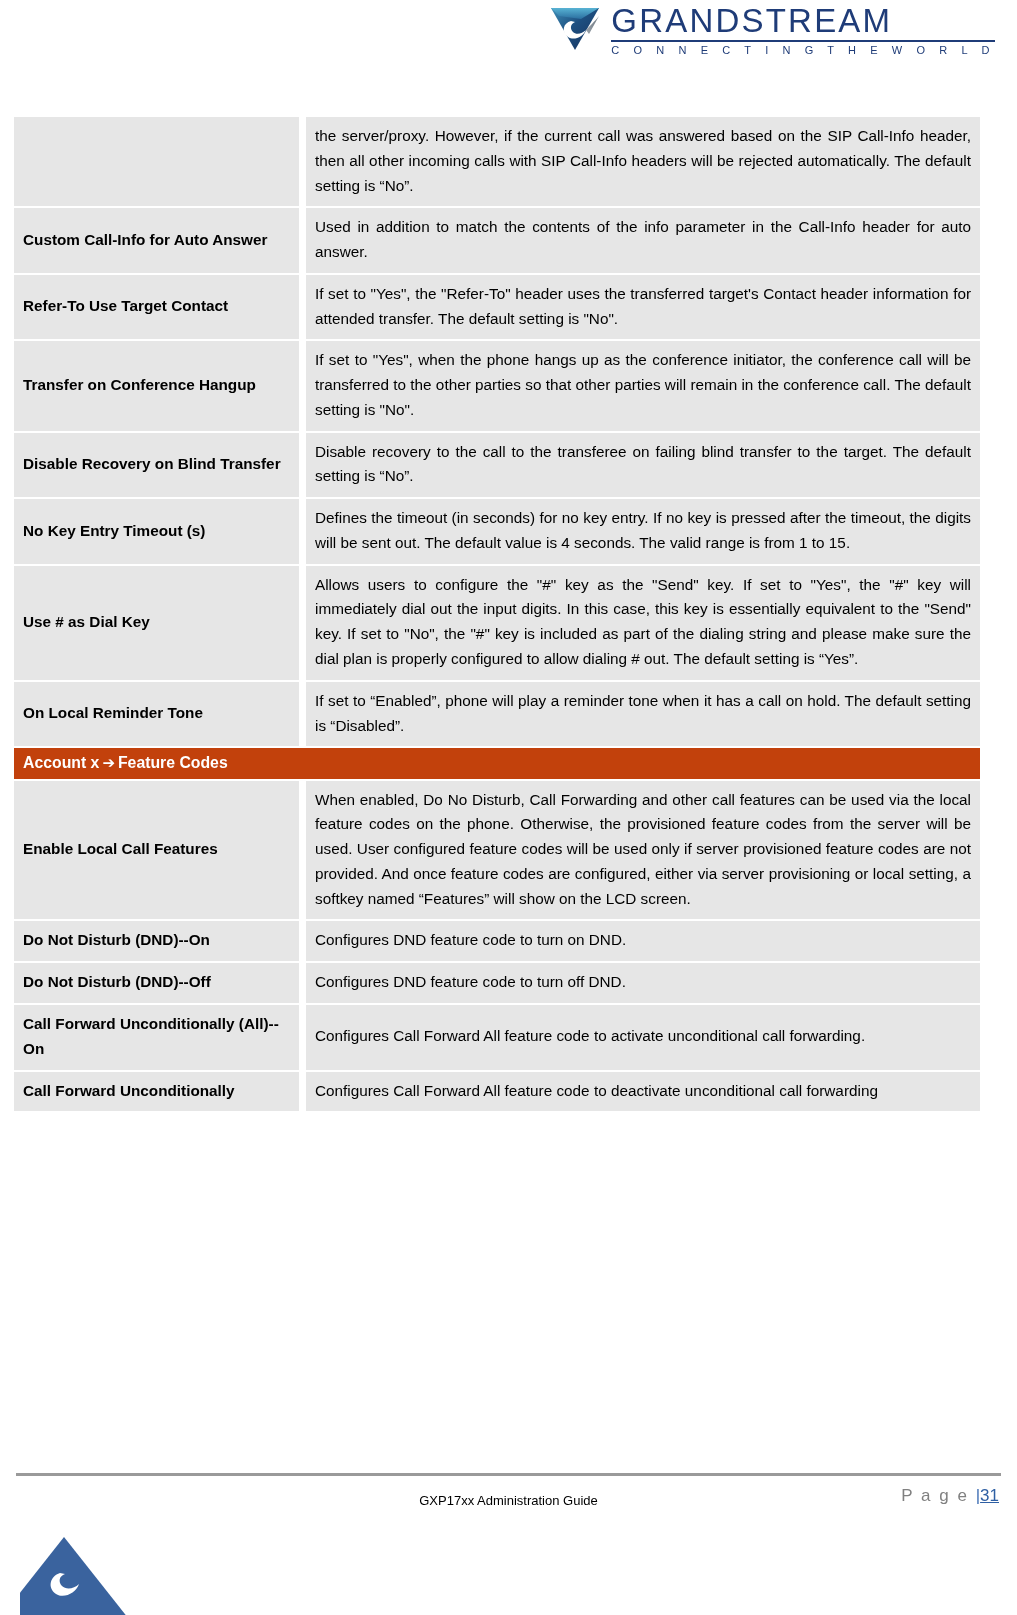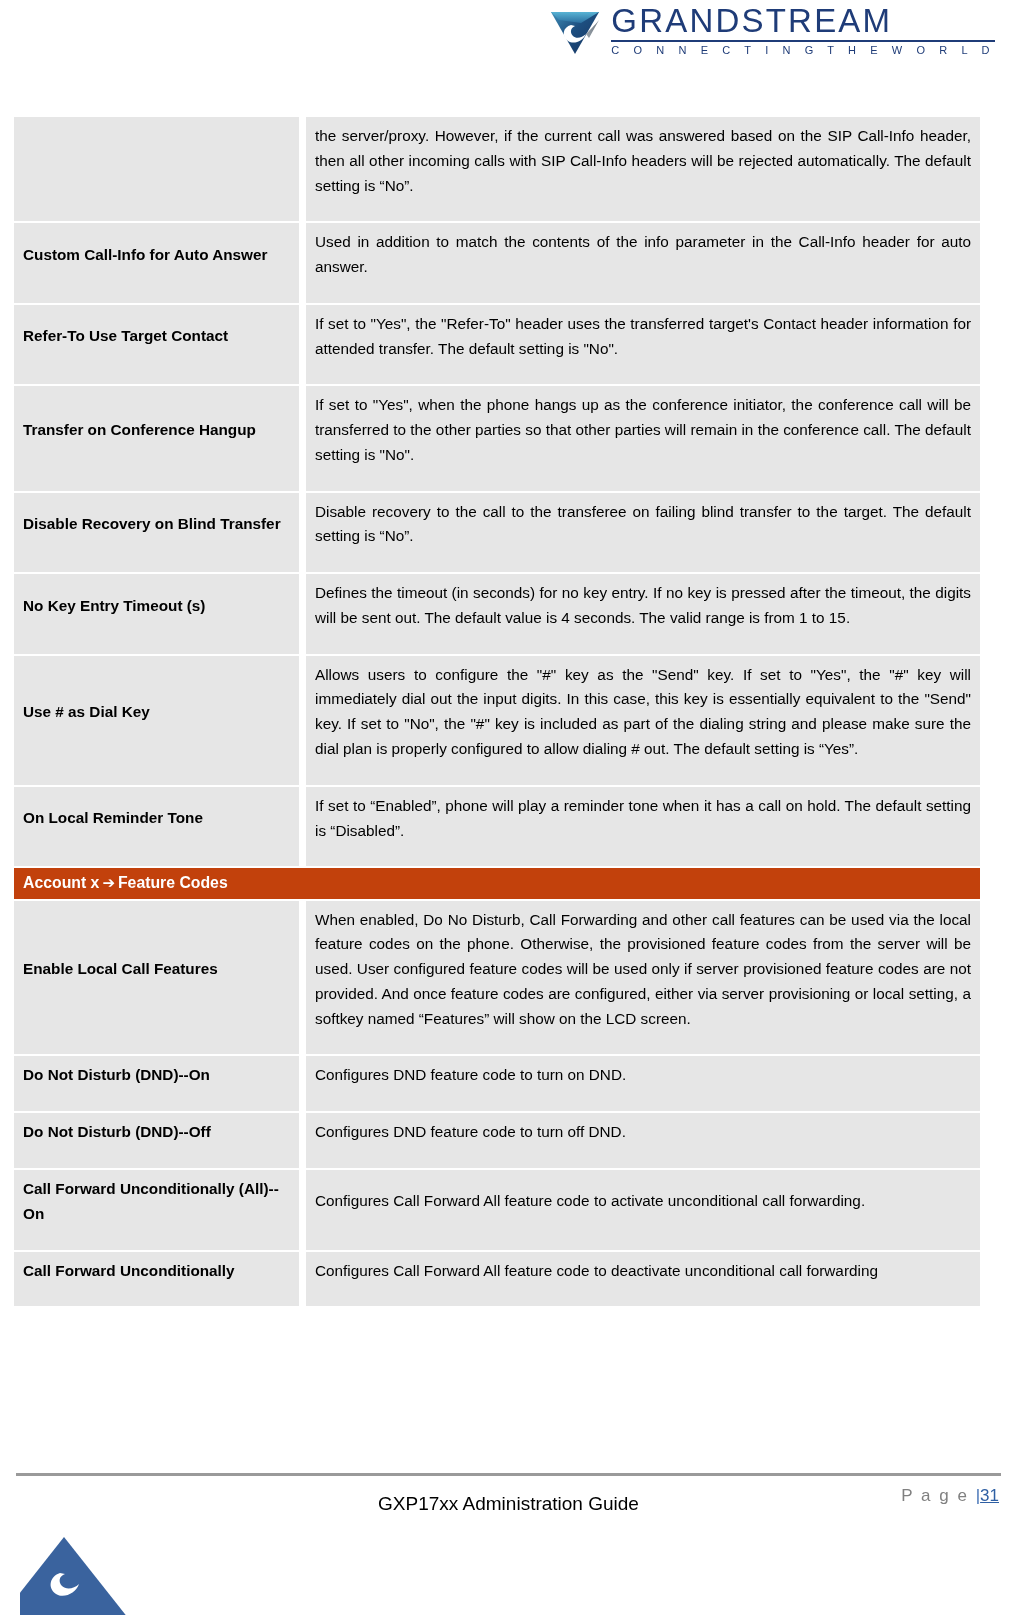--- a/index.html
+++ b/index.html
@@ -21,21 +21,21 @@
     position: absolute;
     top: 0; left: 0;
     width: 1017px;
     height: 75px;
   }
   .logo-wrap {
     position: absolute;
     right: 22px;
     top: 4px;
     display: flex;
-    align-items: flex-end;
+    align-items: flex-start;
   }
   .logo-mark {
     width: 58px;
     height: 48px;
     margin-right: 8px;
     flex: 0 0 auto;
   }
   .logo-text { display: flex; flex-direction: column; }
   .logo-word {
     font-size: 33px;
@@ -65,21 +65,21 @@
     left: 14px;
     top: 115px;
     width: 966px;
     border-collapse: separate;
     border-spacing: 0 2px;
     table-layout: fixed;
   }
   .doc-table td {
     background: #e6e6e6;
     vertical-align: middle;
-    padding: 7px 9px 23px 9px;
+    padding: 7px 9px 8px 9px;
     font-size: 15.3px;
     line-height: 1.62;
   }
   .col-label {
     width: 292px;
     font-weight: bold;
   }
   .col-desc {
     text-align: justify;
     text-justify: inter-word;
@@ -118,21 +118,21 @@
     width: 985px;
     height: 3px;
     background: #9a9a9a;
   }
   .footer-center {
     position: absolute;
     top: 28px;
     left: 0;
     width: 1017px;
     text-align: center;
-    font-size: 19px;
+    font-size: 13px;
     color: #000000;
   }
   .footer-page {
     position: absolute;
     top: 21px;
     right: 18px;
     font-size: 17px;
     color: #808080;
     letter-spacing: 2px;
     white-space: nowrap;

